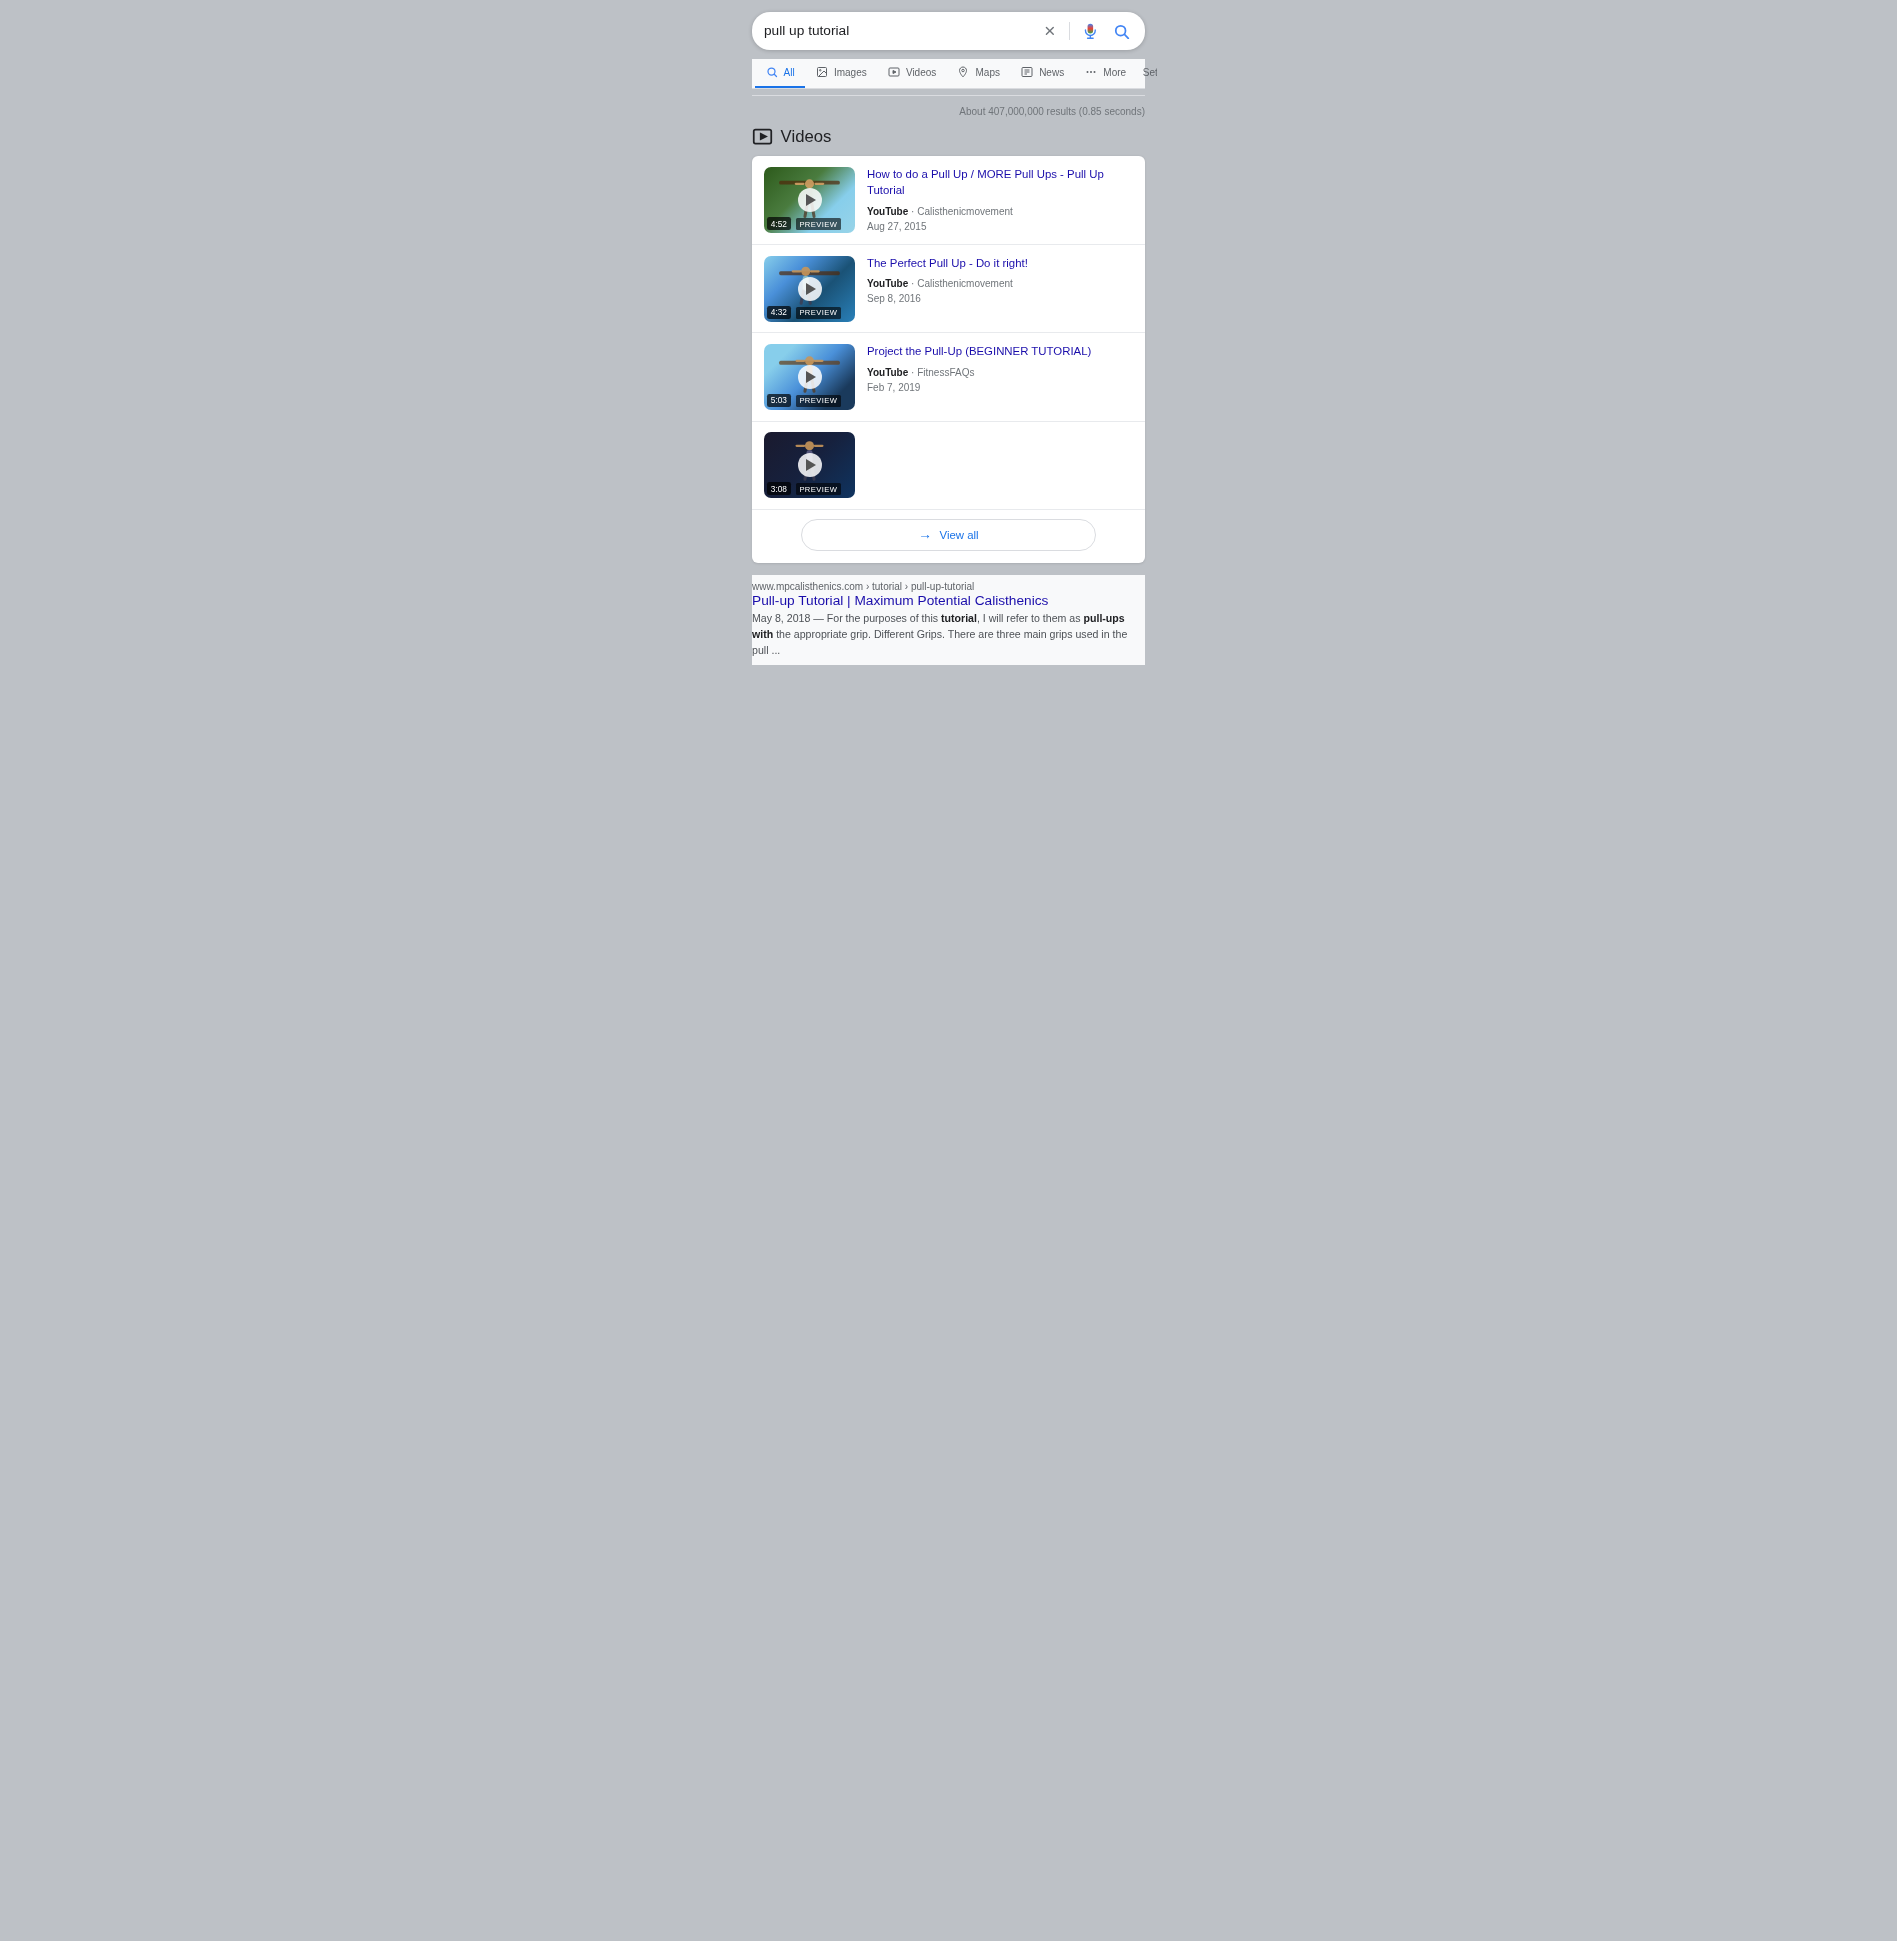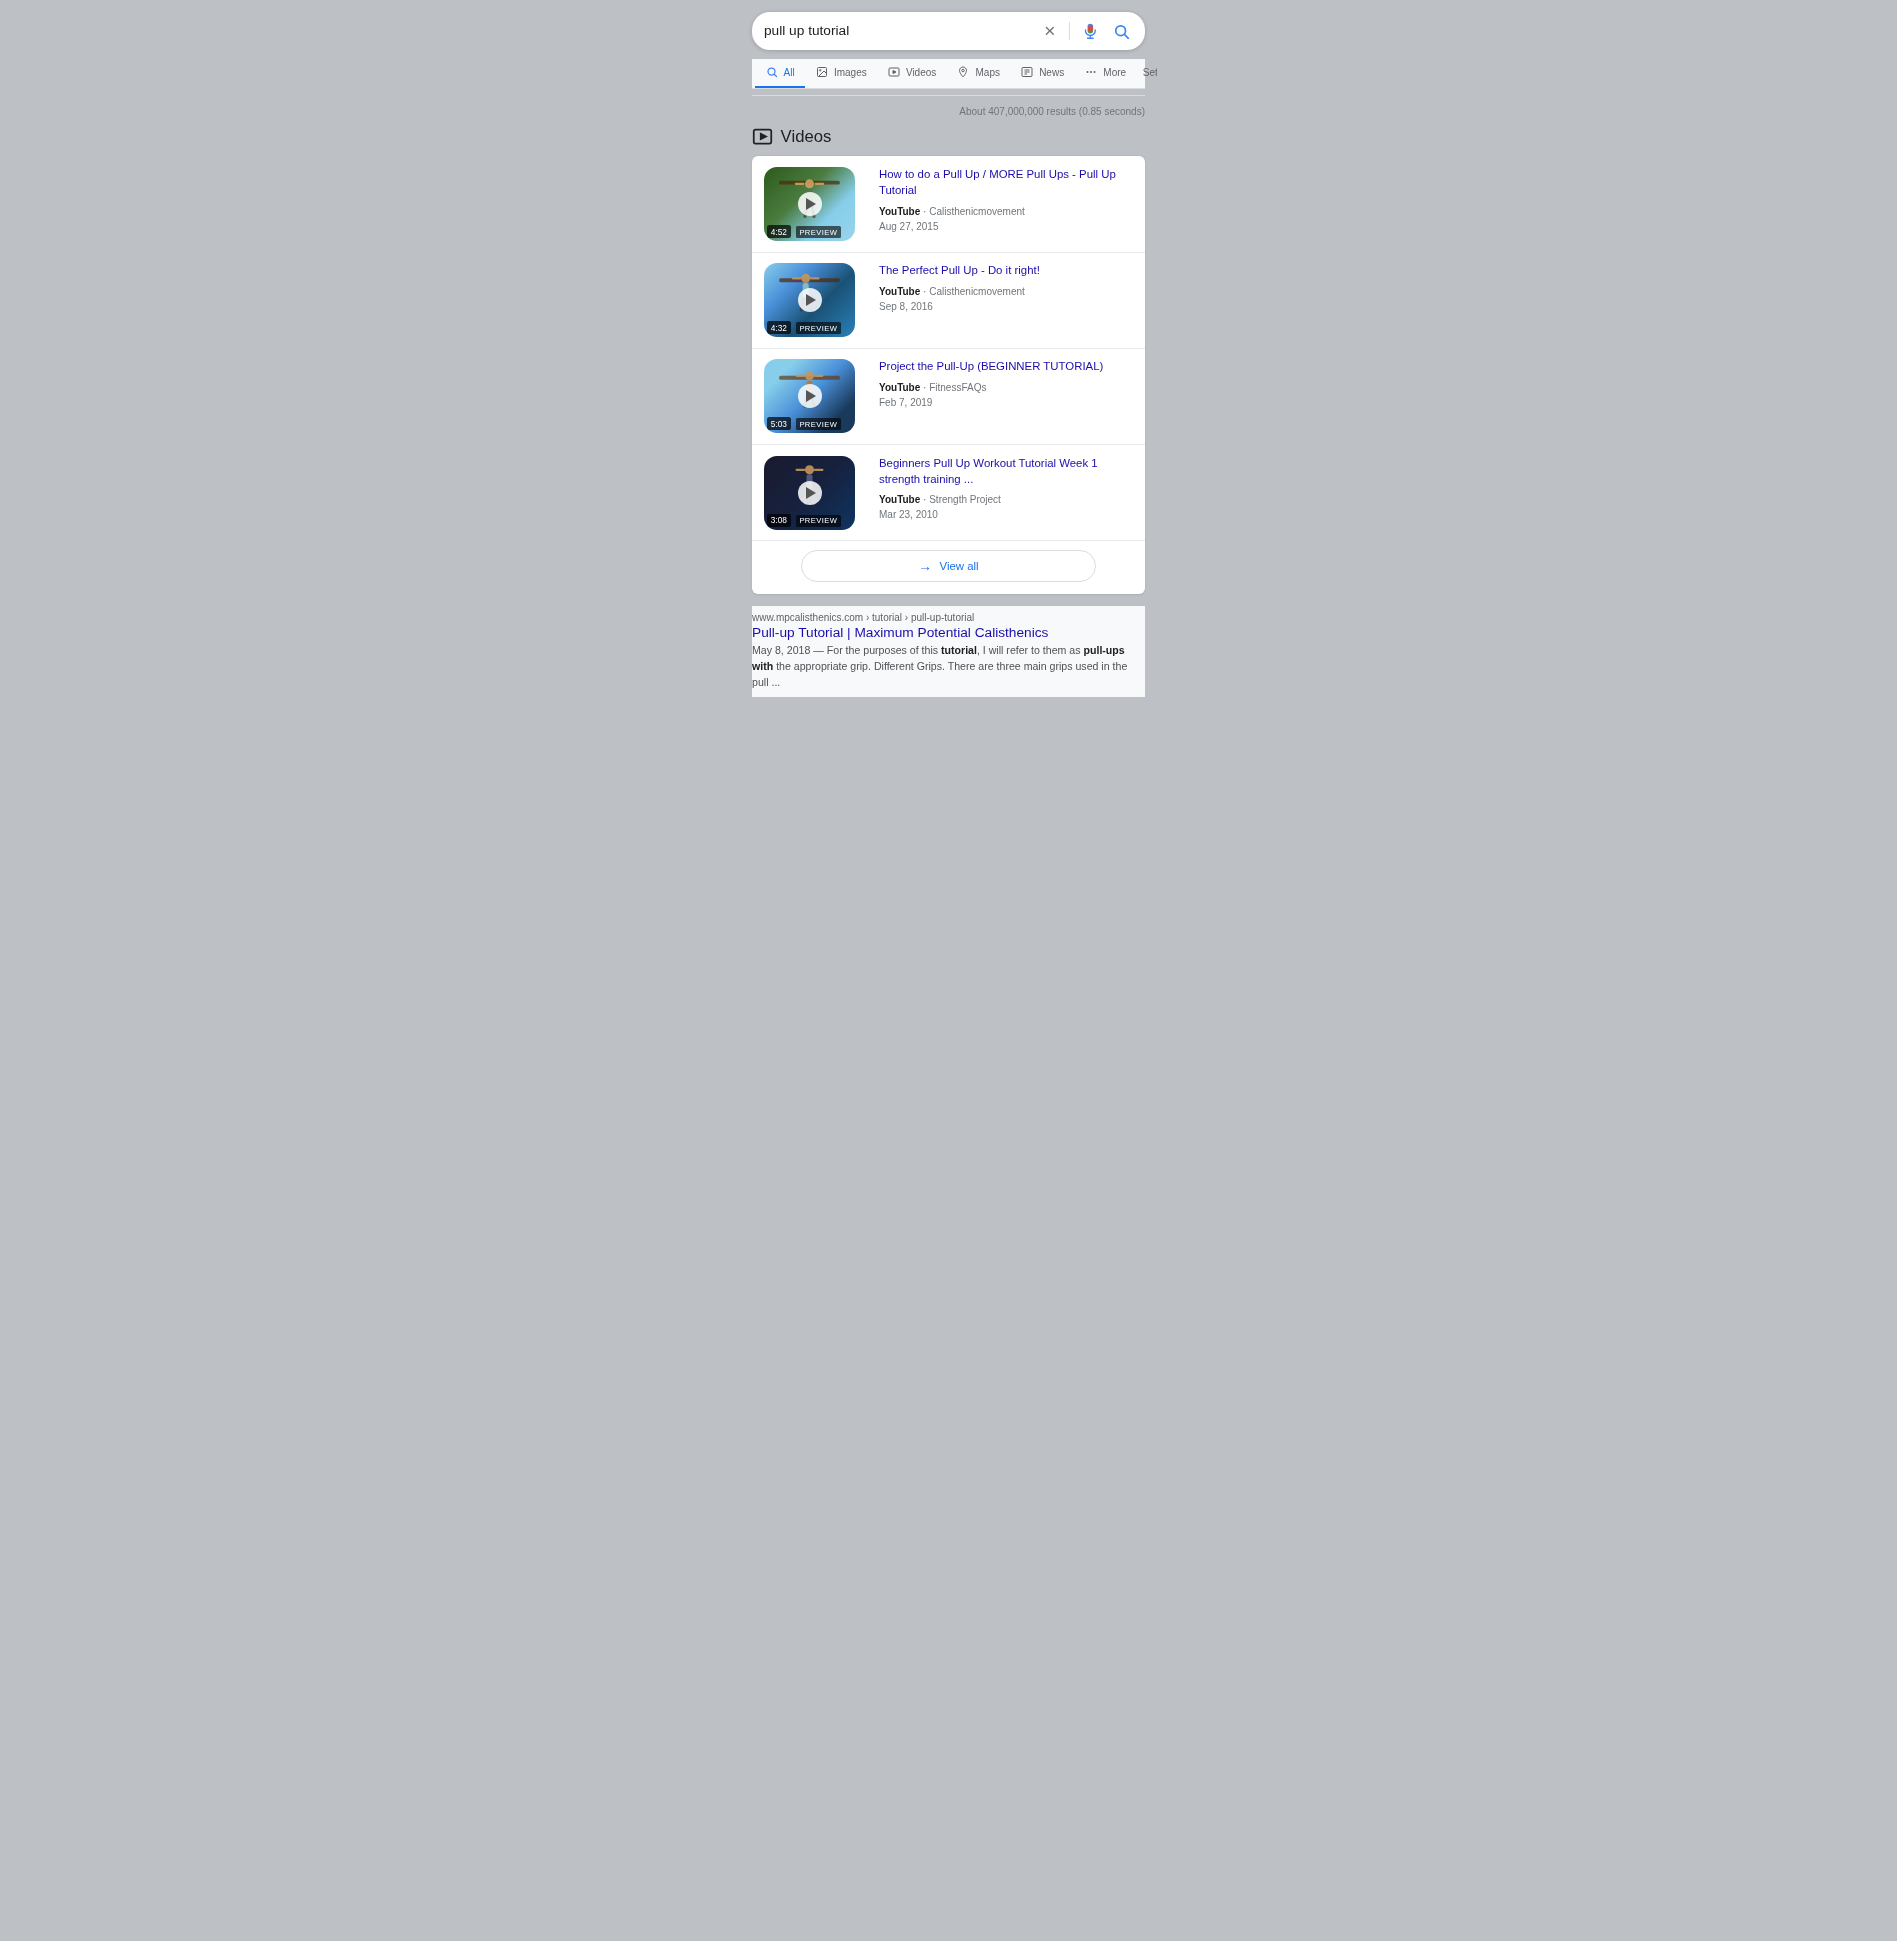--- a/index.html
+++ b/index.html
@@ -124,24 +124,24 @@
     }
 
     .video-item:last-of-type {
       border-bottom: none;
     }
 
     .video-thumb {
       position: relative;
       width: 91px;
       min-width: 91px;
-      height: 74px;
-      border-radius: 13px;
+      height: 66px;
+      border-radius: 7px;
       overflow: hidden;
-      margin-right: 24px;
+      margin-right: 12px;
       background: #000;
     }
 
     
     .thumb-v1 { background: linear-gradient(135deg, #2d5a1b 0%, #4a7c3f 40%, #87ceeb 70%, #98d4e8 100%); }
     .thumb-v2 { background: linear-gradient(135deg, #87ceeb 0%, #4a90d9 30%, #1a5276 60%, #2980b9 100%); }
     .thumb-v3 { background: linear-gradient(135deg, #87ceeb 20%, #4a90d9 50%, #1a3a5c 80%); }
     .thumb-v4 { background: linear-gradient(135deg, #1a1a2e 0%, #16213e 50%, #0f3460 100%); }
 
     .play-button {
@@ -483,30 +483,20 @@
         <line x1="67" y1="18" x2="77" y2="18" stroke="rgba(200,150,90,0.9)" stroke-width="3" stroke-linecap="round"></line>
         <line x1="57" y1="44" x2="54" y2="62" stroke="rgba(60,60,80,0.8)" stroke-width="4" stroke-linecap="round"></line>
         <line x1="63" y1="44" x2="66" y2="62" stroke="rgba(60,60,80,0.8)" stroke-width="4" stroke-linecap="round"></line>
       </svg>
       <div class="play-button">
         <div class="play-triangle"></div>
       </div>
       <span class="duration-badge">3:08</span>
       <span class="preview-badge">PREVIEW</span>
     </div>
-    <div class="video-info">
-      <div class="video-title">Beginners Pull Up Workout Tutorial Week 1 strength training ...</div>
-      <div class="video-meta">
-        <span class="video-source">YouTube</span>
-        <span> · </span>
-        <span>Strength Project</span>
-        <br>
-        <span>Mar 23, 2010</span>
-      </div>
-    </div>
   </div>
 
   <div class="view-all-row">
     <button class="view-all-btn">
       <span class="arrow-right">→</span>
       <span>View all</span>
     </button>
   </div>
 </div>
 

